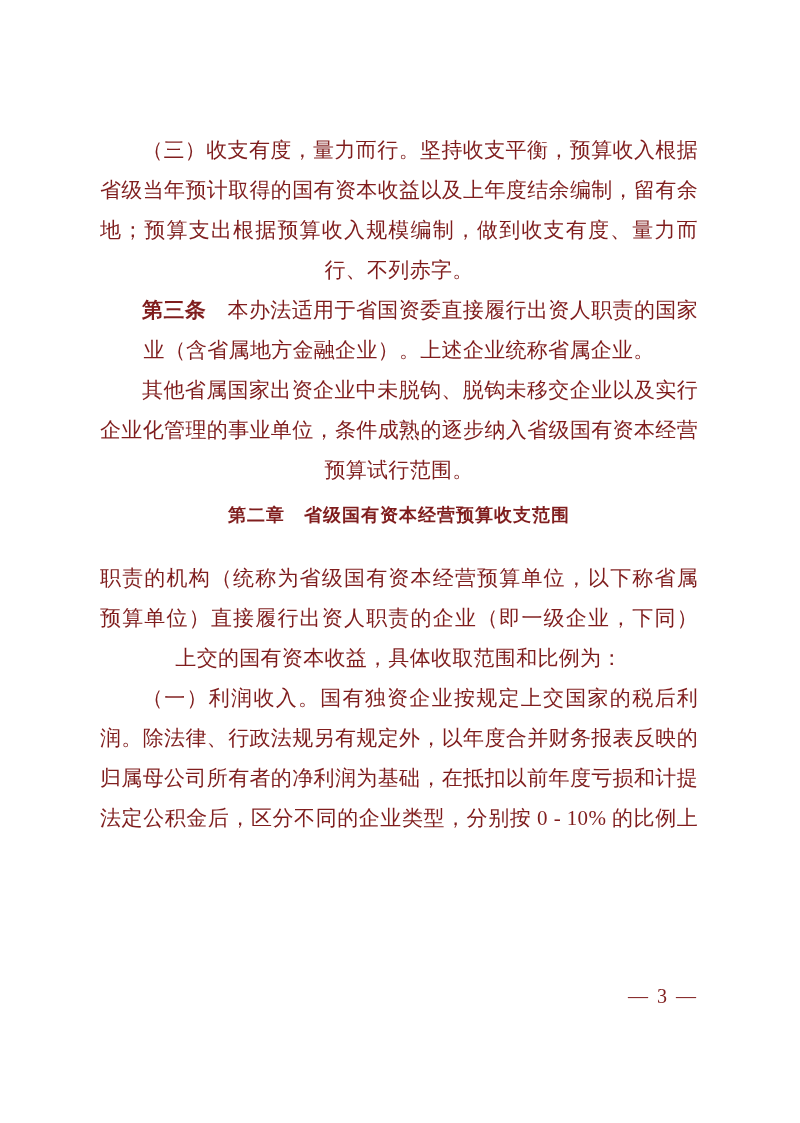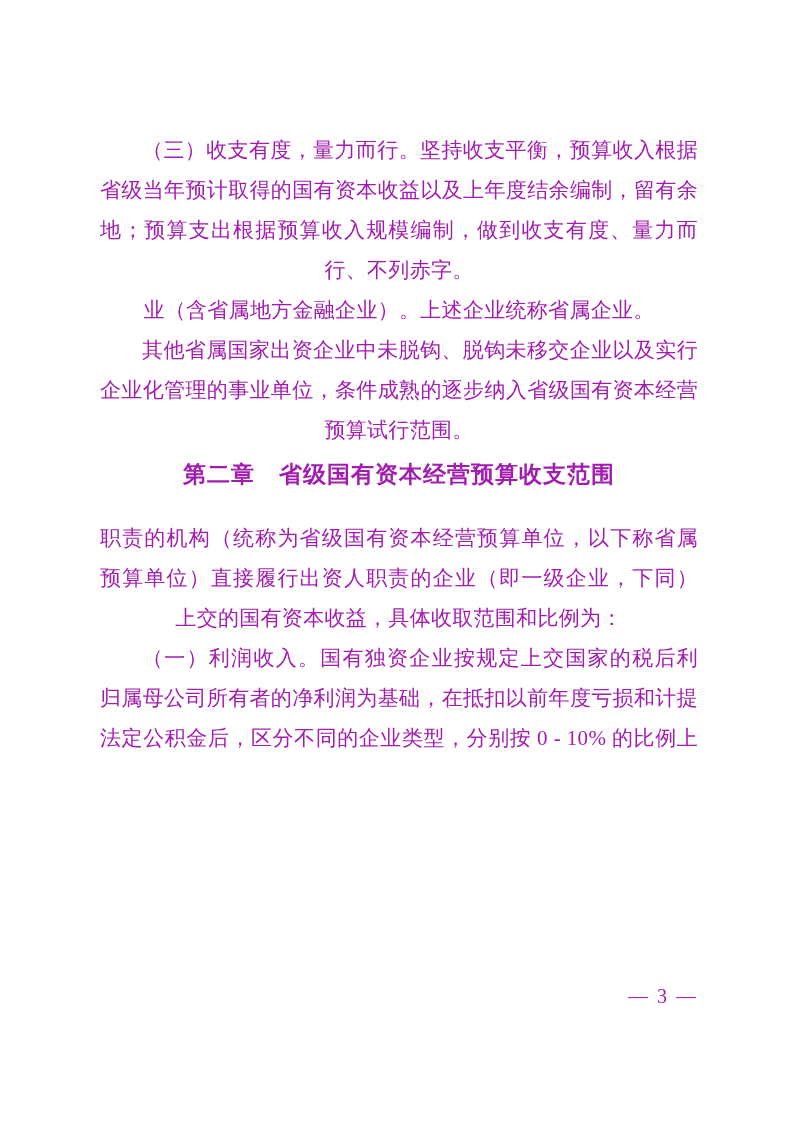--- a/index.html
+++ b/index.html
@@ -2,21 +2,21 @@
 <html><head>
 <meta charset="utf-8">
 <style>
   html, body { margin: 0; padding: 0; }
   .page {
     position: relative;
     width: 714px;
     height: 1123px;
     background: #ffffff;
     font-family: "Liberation Serif", serif;
-    color: #a21caf;
+    color: #7f1d1d;
     overflow: hidden;
   }
   .doc-body {
     position: absolute;
     left: 100px;
     top: 130px;
     width: 598px;
   }
   .para { margin: 0; }
   .line {
@@ -32,21 +32,21 @@
     text-align-last: justify;
     text-justify: inter-character;
   }
   .line.ind { text-indent: 2em; }
   .b { font-weight: bold; }
   .chapter-heading {
     height: 50px;
     line-height: 50px;
     margin-bottom: 18px;
     text-align: center;
-    font-size: 23px;
+    font-size: 18px;
     font-weight: bold;
     letter-spacing: 1px;
   }
   .page-number {
     position: absolute;
     left: 100px;
     top: 985px;
     width: 598px;
     text-align: right;
     font-size: 20px;
@@ -59,36 +59,38 @@
 <div class="page">
   <div class="doc-body">
     <div id="paras-top">
         <div class="para">
           <div class="line j ind">（三）收支有度，量力而行。坚持收支平衡，预算收入根据</div>
           <div class="line j">省级当年预计取得的国有资本收益以及上年度结余编制，留有余</div>
           <div class="line j">地；预算支出根据预算收入规模编制，做到收支有度、量力而</div>
           <div class="line">行、不列赤字。</div>
         </div>
         <div class="para">
+          <div class="line j ind"><span class="b">第三条</span>　本办法适用于省国资委直接履行出资人职责的国家</div>
           <div class="line">业（含省属地方金融企业）。上述企业统称省属企业。</div>
         </div>
         <div class="para">
           <div class="line j ind">其他省属国家出资企业中未脱钩、脱钩未移交企业以及实行</div>
           <div class="line j">企业化管理的事业单位，条件成熟的逐步纳入省级国有资本经营</div>
           <div class="line">预算试行范围。</div>
         </div>
       </div>
     <div class="chapter-heading">第二章　省级国有资本经营预算收支范围</div>
     <div id="paras-bottom">
         <div class="para">
           <div class="line j">职责的机构（统称为省级国有资本经营预算单位，以下称省属</div>
           <div class="line j">预算单位）直接履行出资人职责的企业（即一级企业，下同）</div>
           <div class="line">上交的国有资本收益，具体收取范围和比例为：</div>
         </div>
         <div class="para">
           <div class="line j ind">（一）利润收入。国有独资企业按规定上交国家的税后利</div>
+          <div class="line j">润。除法律、行政法规另有规定外，以年度合并财务报表反映的</div>
           <div class="line j">归属母公司所有者的净利润为基础，在抵扣以前年度亏损和计提</div>
           <div class="line j">法定公积金后，区分不同的企业类型，分别按 0 - 10% 的比例上</div>
         </div>
       </div>
   </div>
   <div class="page-number">— 3 —</div>
 </div>
 
 </body></html>

